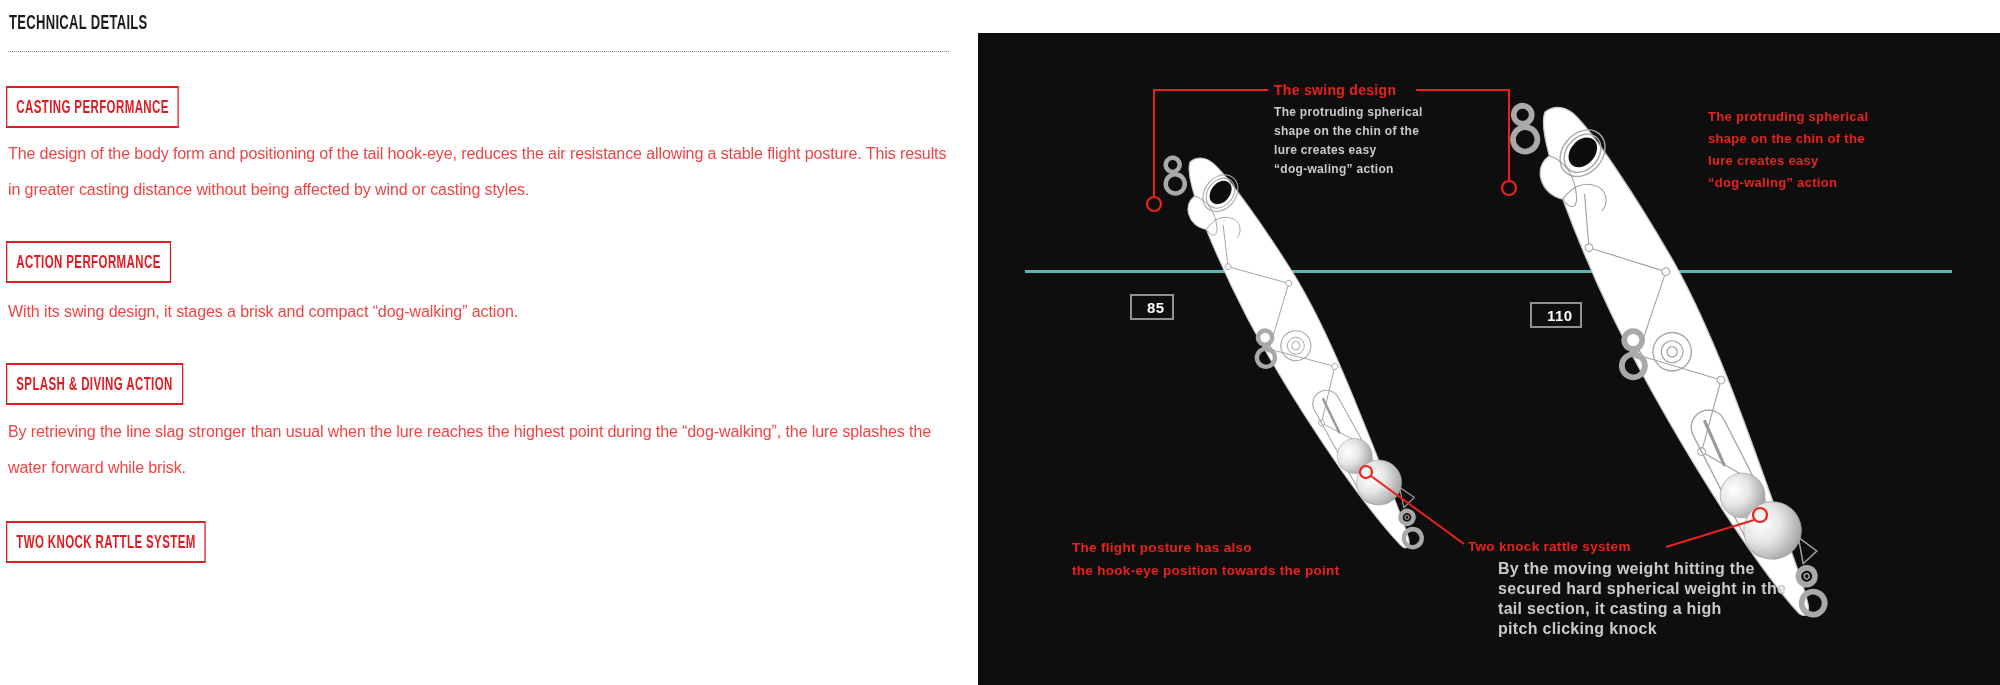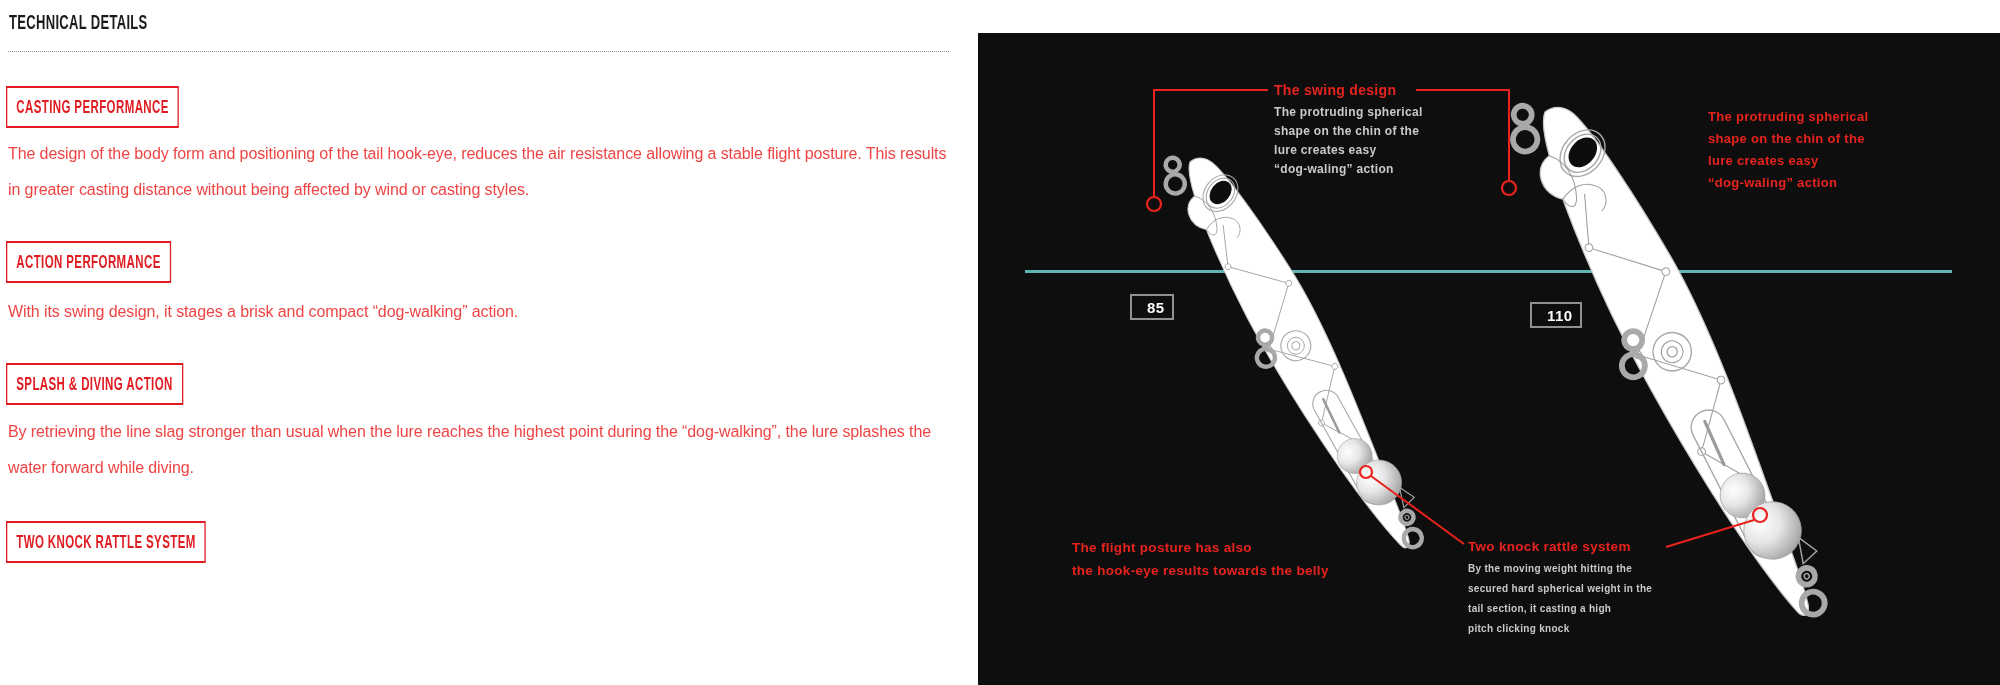--- a/index.html
+++ b/index.html
@@ -33,21 +33,21 @@
   .badge85{left:152px;top:261px;}
   .badge110{left:552px;top:262px;margin-top:7px;}
   .ann{position:absolute;font-weight:bold;}
   .ann-red{color:#e8231d;}
   .ann-white{color:#c9cac9;}
   .swing-title{left:296px;top:49px;font-size:14px;letter-spacing:.3px;}
   .swing-body{left:296px;top:70px;font-size:12px;line-height:19px;letter-spacing:.3px;}
   .chin-right{left:730px;top:73px;font-size:13px;line-height:22px;letter-spacing:.3px;}
   .flight{left:70px;top:504px;font-size:13.5px;line-height:22.5px;letter-spacing:.3px;margin-left:24px;}
   .rattle-title{left:490px;top:506px;font-size:13.5px;letter-spacing:.3px;}
-  .rattle-body{left:490px;top:526px;font-size:10px;line-height:20px;letter-spacing:.3px;}
+  .rattle-body{left:520px;top:526px;font-size:16px;line-height:20px;letter-spacing:.3px;}
 
   
   .body-fill{fill:#ffffff;stroke:#c6c6c6;stroke-width:2;}
   .ln{stroke:#9b9b9b;fill:none;stroke-width:1.6;}
   .ln2{stroke:#a8a8a8;fill:none;stroke-width:2.2;}
   .ln3{stroke:#9b9b9b;stroke-width:5;stroke-linecap:round;}
   .node{fill:#fff;stroke:#9b9b9b;stroke-width:1.6;}
   .ring{fill:none;stroke:#a9a9a9;stroke-width:9;}
   .ball{fill:url(#ballGrad);stroke:#9e9e9e;stroke-width:1;}
   .eye{fill:#0d0d0d;stroke:none;}
@@ -69,21 +69,21 @@
     <p class="sec-body p1">The design of the body form and positioning of the tail hook-eye, reduces the air resistance allowing a stable flight posture. This results in greater casting distance without being affected by wind or casting styles.</p>
 
     <div class="sec-head h2">
       <span>ACTION PERFORMANCE</span>
     </div>
     <p class="sec-body p2">With its swing design, it stages a brisk and compact “dog-walking” action.</p>
 
     <div class="sec-head h3">
       <span>SPLASH &amp; DIVING ACTION</span>
     </div>
-    <p class="sec-body p3">By retrieving the line slag stronger than usual when the lure reaches the highest point during the “dog-walking”, the lure splashes the water forward while diving.</p>
+    <p class="sec-body p3">By retrieving the line slag stronger than usual when the lure reaches the highest point during the “dog-walking”, the lure splashes the water forward while brisk.</p>
 
     <div class="sec-head h4">
       <span>TWO KNOCK RATTLE SYSTEM</span>
     </div>
   </section>
 
   <section class="panel">
 
     <svg width="1022" height="652" viewBox="0 0 1022 652">
       <defs>
@@ -162,21 +162,21 @@
 
     <div class="ann ann-red chin-right">
       <div>The protruding spherical</div>
       <div>shape on the chin of the</div>
       <div>lure creates easy</div>
       <div>“dog-waling” action</div>
     </div>
 
     <div class="ann ann-red flight">
       <div>The flight posture has also</div>
-      <div>the hook-eye results towards the belly</div>
+      <div>the hook-eye position towards the point</div>
     </div>
 
     <div class="ann ann-red rattle-title">Two knock rattle system</div>
     <div class="ann ann-white rattle-body">
       <div>By the moving weight hitting the</div>
       <div>secured hard spherical weight in the</div>
       <div>tail section, it casting a high</div>
       <div>pitch clicking knock</div>
     </div>
 

